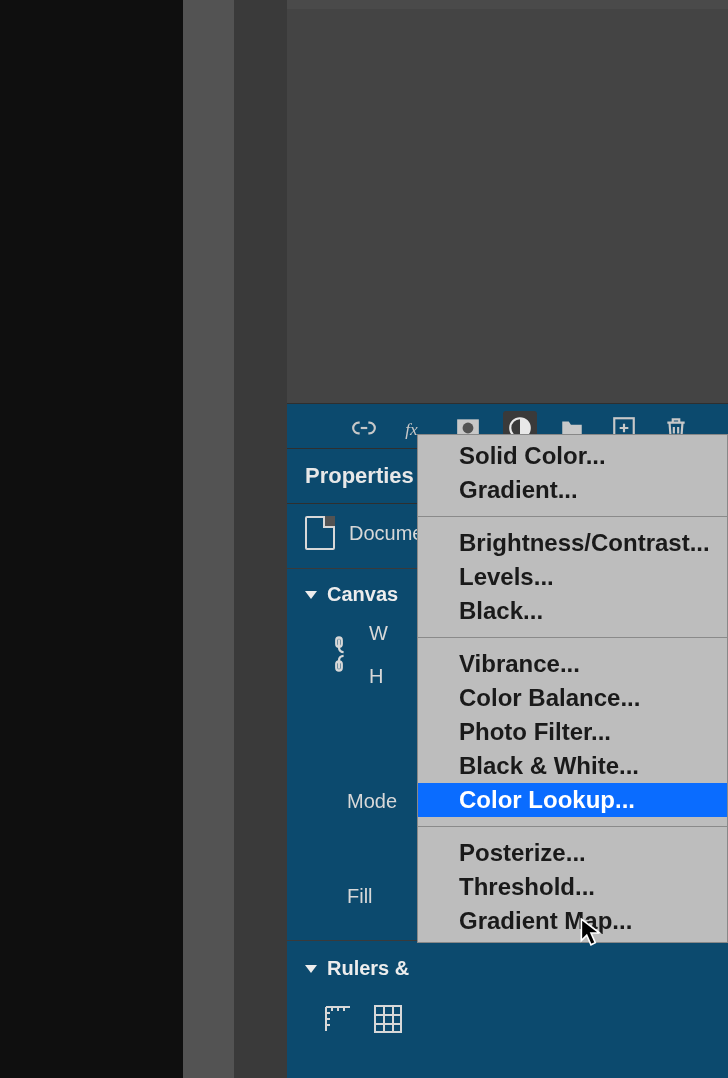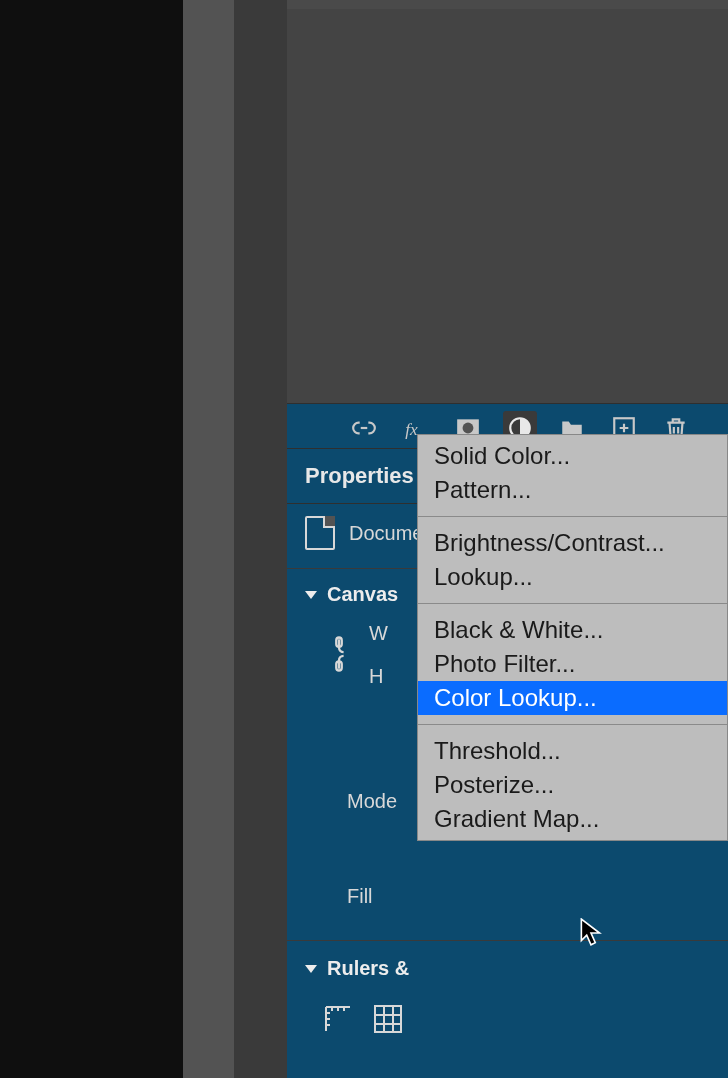--- a/index.html
+++ b/index.html
@@ -158,24 +158,25 @@
     top: 434px;
     width: 311px;
     background: #bdbdbd;
     border: 1px solid #888;
     z-index: 100;
   }
   .menu-group {
     padding: 4px 0;
   }
   .menu-item {
-    padding: 3px 16px;
+    padding: 3px 41px;
     font-size: 24px;
     color: #1a1a1a;
     cursor: default;
+    font-weight: bold;
   }
   .menu-item.highlight {
     background: #0a6cff;
     color: #fff;
   }
   .menu-sep {
     height: 1px;
     background: #8a8a8a;
     margin: 5px 0;
   }
@@ -294,37 +295,40 @@
             </svg>
         </div>
       </div>
     </div>
   </div>
 </div>
 
 <div class="menu" id="menu">
     <div class="menu-group">
       <div class="menu-item">Solid Color...</div>
-      <div class="menu-item">Pattern...</div>
+      <div class="menu-item">Gradient...</div>
     </div>
     <div class="menu-sep"></div>
     <div class="menu-group">
       <div class="menu-item">Brightness/Contrast...</div>
-      <div class="menu-item">Lookup...</div>
+      <div class="menu-item">Levels...</div>
+      <div class="menu-item">Black...</div>
     </div>
     <div class="menu-sep"></div>
     <div class="menu-group">
+      <div class="menu-item">Vibrance...</div>
+      <div class="menu-item">Color Balance...</div>
+      <div class="menu-item">Photo Filter...</div>
       <div class="menu-item">Black &amp; White...</div>
-      <div class="menu-item">Photo Filter...</div>
       <div class="menu-item highlight">Color Lookup...</div>
     </div>
     <div class="menu-sep"></div>
     <div class="menu-group">
+      <div class="menu-item">Posterize...</div>
       <div class="menu-item">Threshold...</div>
-      <div class="menu-item">Posterize...</div>
       <div class="menu-item">Gradient Map...</div>
     </div>
   </div>
 
 <div class="cursor">
   <svg viewBox="0 0 20 28">
       <path d="M1 1l0 20 5-5 4 9 4-2-4-9 8 0z" fill="#000" stroke="#fff" stroke-width="1.5"></path>
     </svg>
 </div>
 

